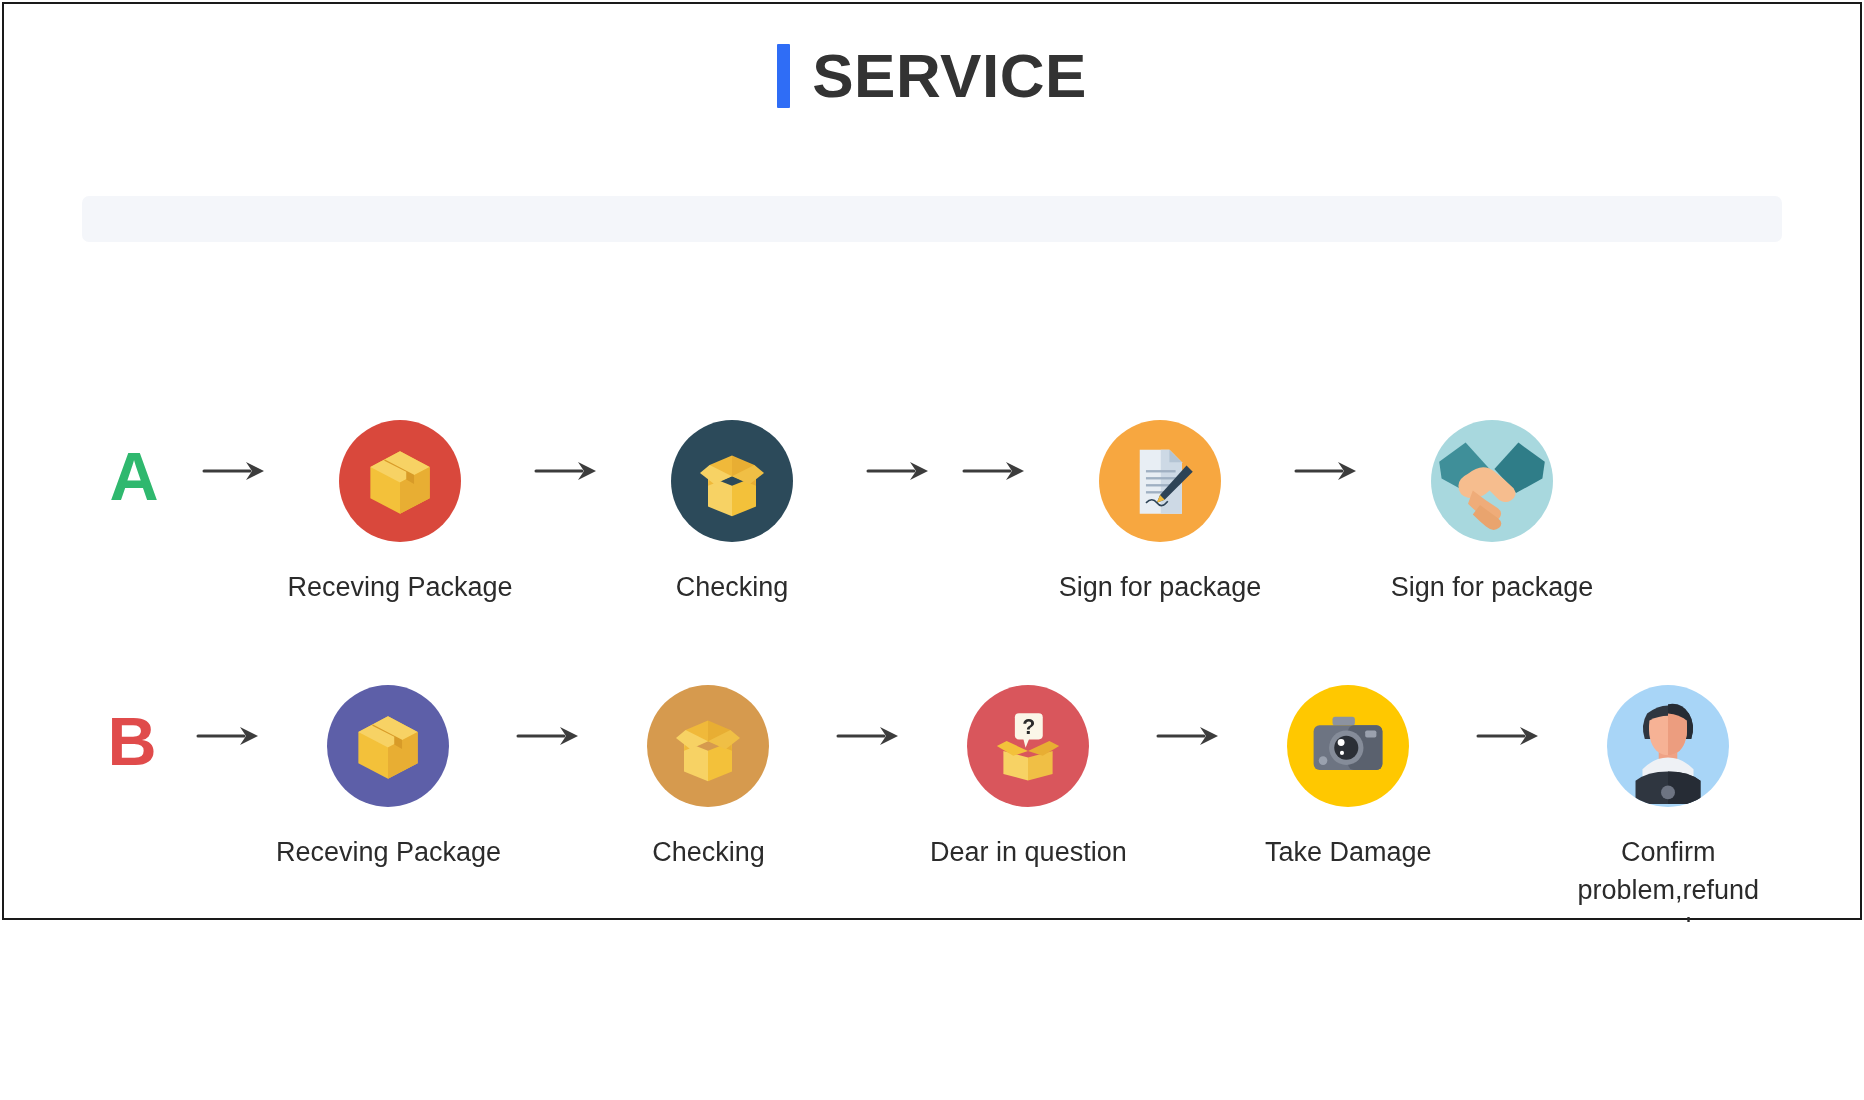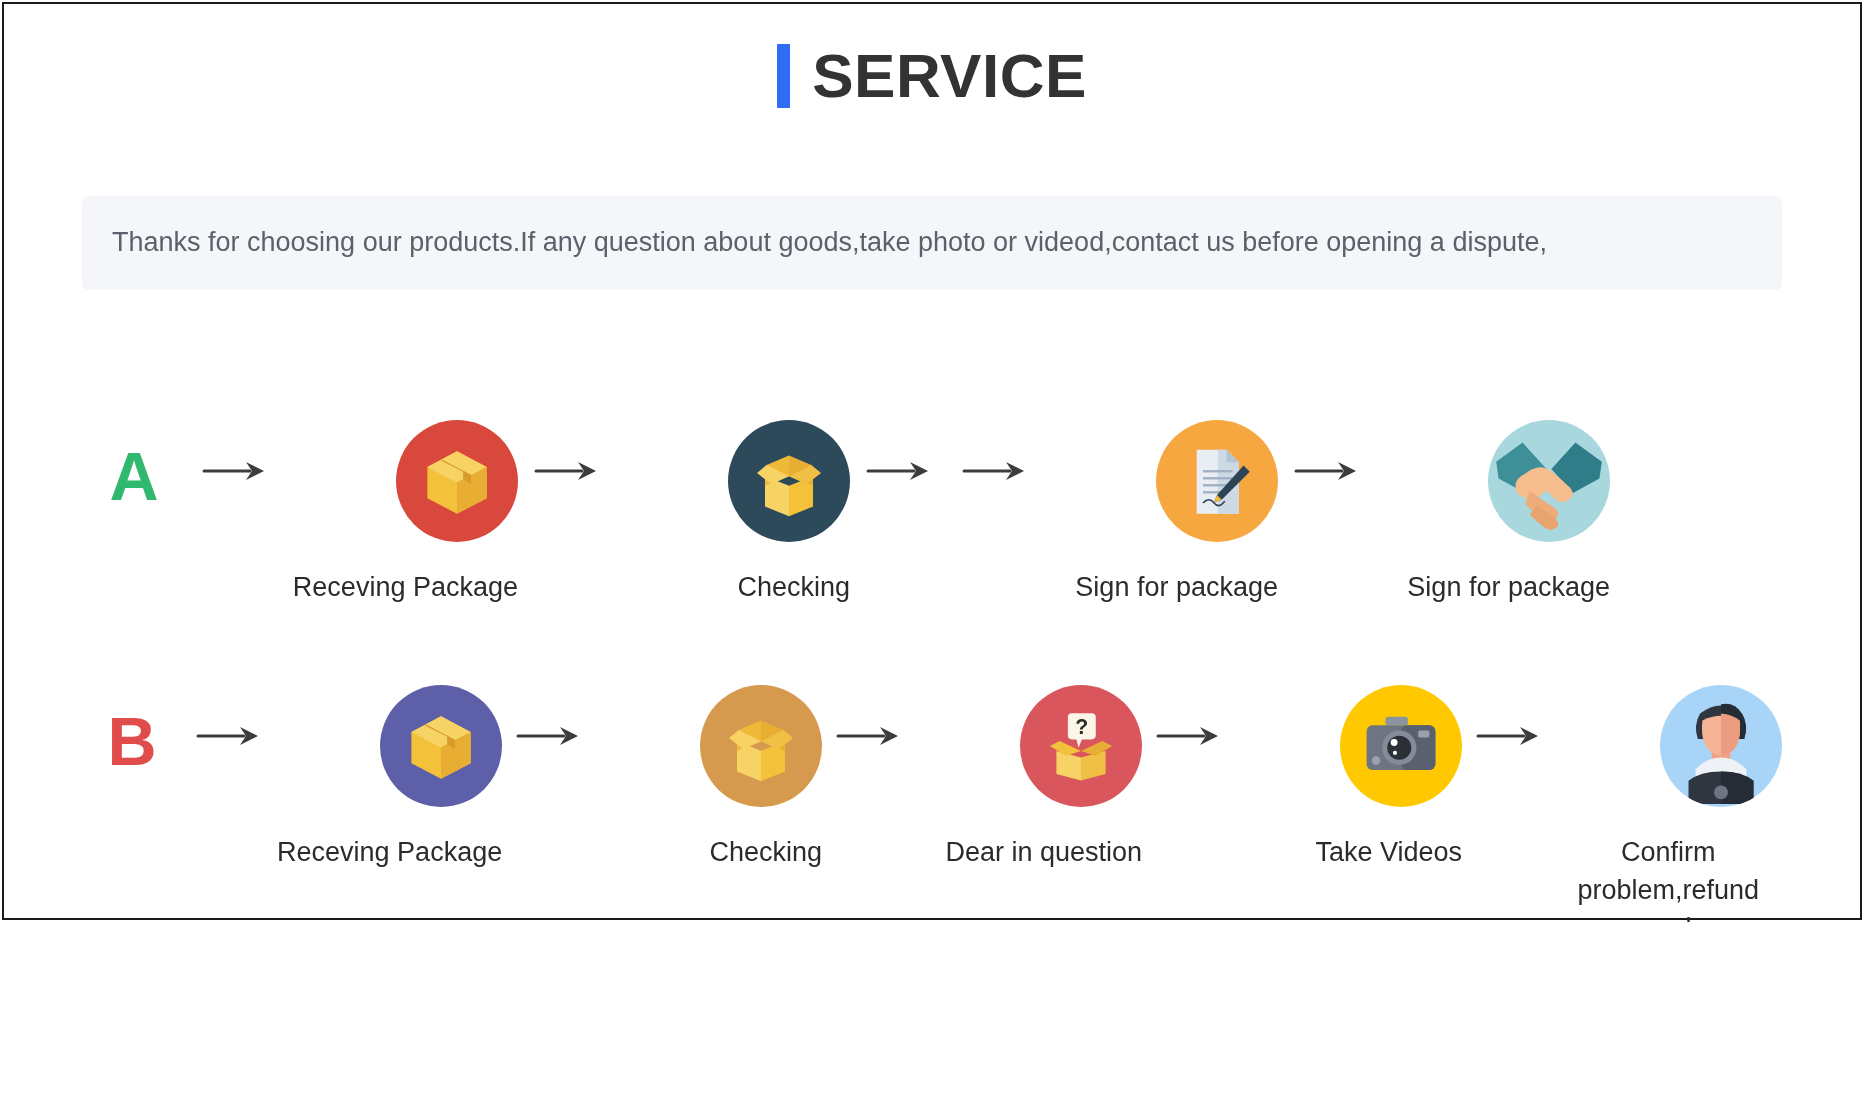--- a/index.html
+++ b/index.html
@@ -104,21 +104,21 @@
     align-items: flex-start;
     justify-content: center;
     padding-top: 38px;
   }
   .arrow-cell svg { display: block; }
 
   .step-cell {
     width: 236px;
     display: flex;
     flex-direction: column;
-    align-items: flex-end;
+    align-items: center;
   }
   .step-icon {
     width: 122px;
     height: 122px;
     border-radius: 50%;
     position: relative;
     overflow: hidden;
     display: flex;
     align-items: center;
     justify-content: center;
@@ -138,21 +138,20 @@
 
 <div id="page">
   <div id="frame-border"></div>
 
   <div id="title-row">
     <div id="title-accent-bar"></div>
     <div id="page-title">SERVICE</div>
   </div>
 
   <div id="notice-box">
-    <div class="notice-line">Thanks for choosing our products.If any question about goods,take photo or videod,contact us before opening a dispute,</div>
   </div>
 
   <div class="flow-row" id="flow-row-a">
       <div class="row-letter-cell">
         <div class="row-letter letter-a" style="color: rgb(47, 184, 110);">A</div>
       </div>
       <div class="arrow-cell">
   <svg width="64" height="26" viewBox="0 0 64 26">
     <path d="M2 13 L48 13" stroke="#3c3c3c" stroke-width="3" fill="none" stroke-linecap="round"></path>
     <path d="M44 4 L62 13 L44 22 L50 13 Z" fill="#3c3c3c"></path>
@@ -312,21 +311,21 @@
       <rect x="10" y="26" width="80" height="52" rx="7" fill="#6d7482"></rect>
       <rect x="50" y="26" width="40" height="52" rx="7" fill="#5a616e"></rect>
       <circle cx="48" cy="52" r="20" fill="#858c99"></circle>
       <circle cx="48" cy="52" r="14" fill="#2b2f36"></circle>
       <circle cx="42" cy="46" r="4" fill="#ffffff"></circle>
       <circle cx="43" cy="58" r="2.4" fill="#ffffff"></circle>
       <rect x="70" y="32" width="13" height="8" rx="2" fill="#9aa1ae"></rect>
       <circle cx="21" cy="67" r="5" fill="#9aa1ae"></circle>
     </svg>
         </div>
-        <div class="step-label">Take Videos</div>
+        <div class="step-label">Take Damage</div>
       </div>
       <div class="arrow-cell">
   <svg width="64" height="26" viewBox="0 0 64 26">
     <path d="M2 13 L48 13" stroke="#3c3c3c" stroke-width="3" fill="none" stroke-linecap="round"></path>
     <path d="M44 4 L62 13 L44 22 L50 13 Z" fill="#3c3c3c"></path>
   </svg>
       </div>
       <div class="step-cell">
         <div class="step-icon" style="background: rgb(168, 213, 247);">
     <svg width="116" height="116" viewBox="0 0 100 100">

